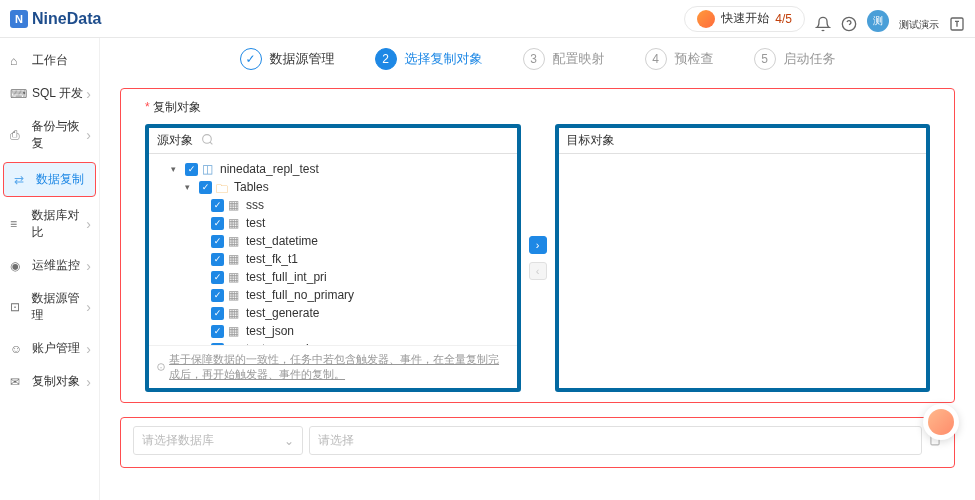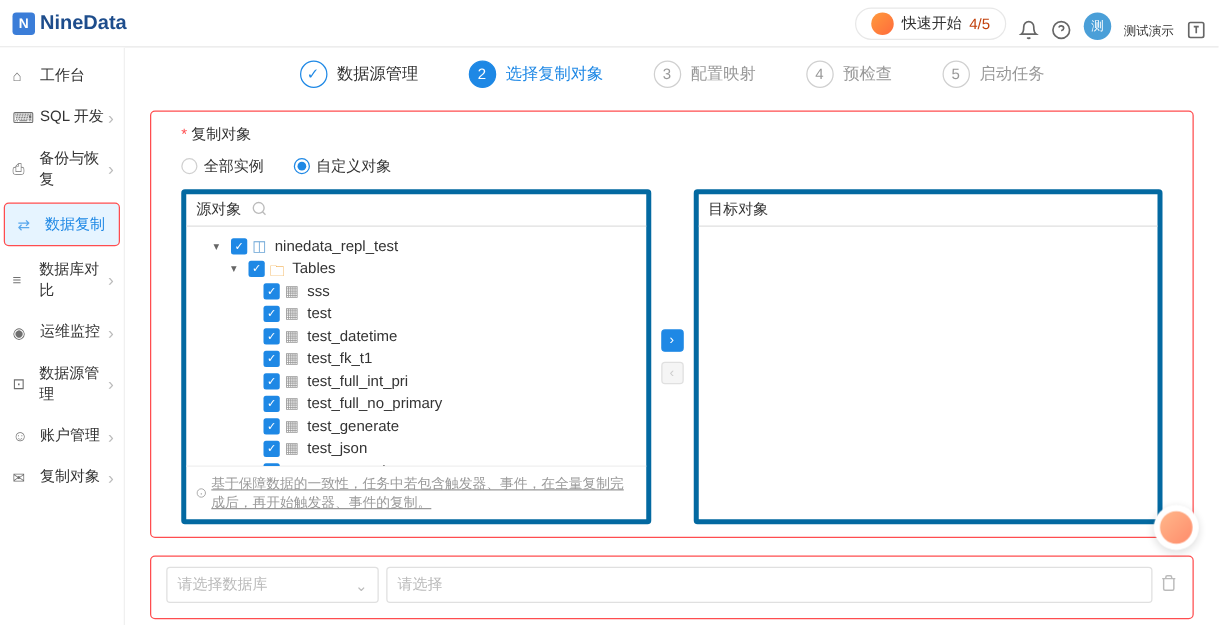--- a/index.html
+++ b/index.html
@@ -165,30 +165,20 @@
           <span>预检查</span>
         </div>
         <div class="step pending">
           <span class="step-num">5</span>
           <span>启动任务</span>
         </div>
       </div>
 
     <div class="section">
       <div class="section-label">复制对象</div>
-      <div class="radio-group">
-        <div class="radio-item">
-          <span class="radio"></span>
-          <span>全部实例</span>
-        </div>
-        <div class="radio-item">
-          <span class="radio checked"></span>
-          <span>自定义对象</span>
-        </div>
-      </div>
 
       <div class="transfer">
         <div class="transfer-panel">
           <div class="transfer-header">
             <span>源对象</span>
             <span class="search-icon-box">
               <svg width="13" height="13" viewBox="0 0 24 24" fill="none" stroke="currentColor" stroke-width="2">
                   <circle cx="11" cy="11" r="8"></circle>
                   <line x1="21" y1="21" x2="16.65" y2="16.65"></line>
                 </svg>

